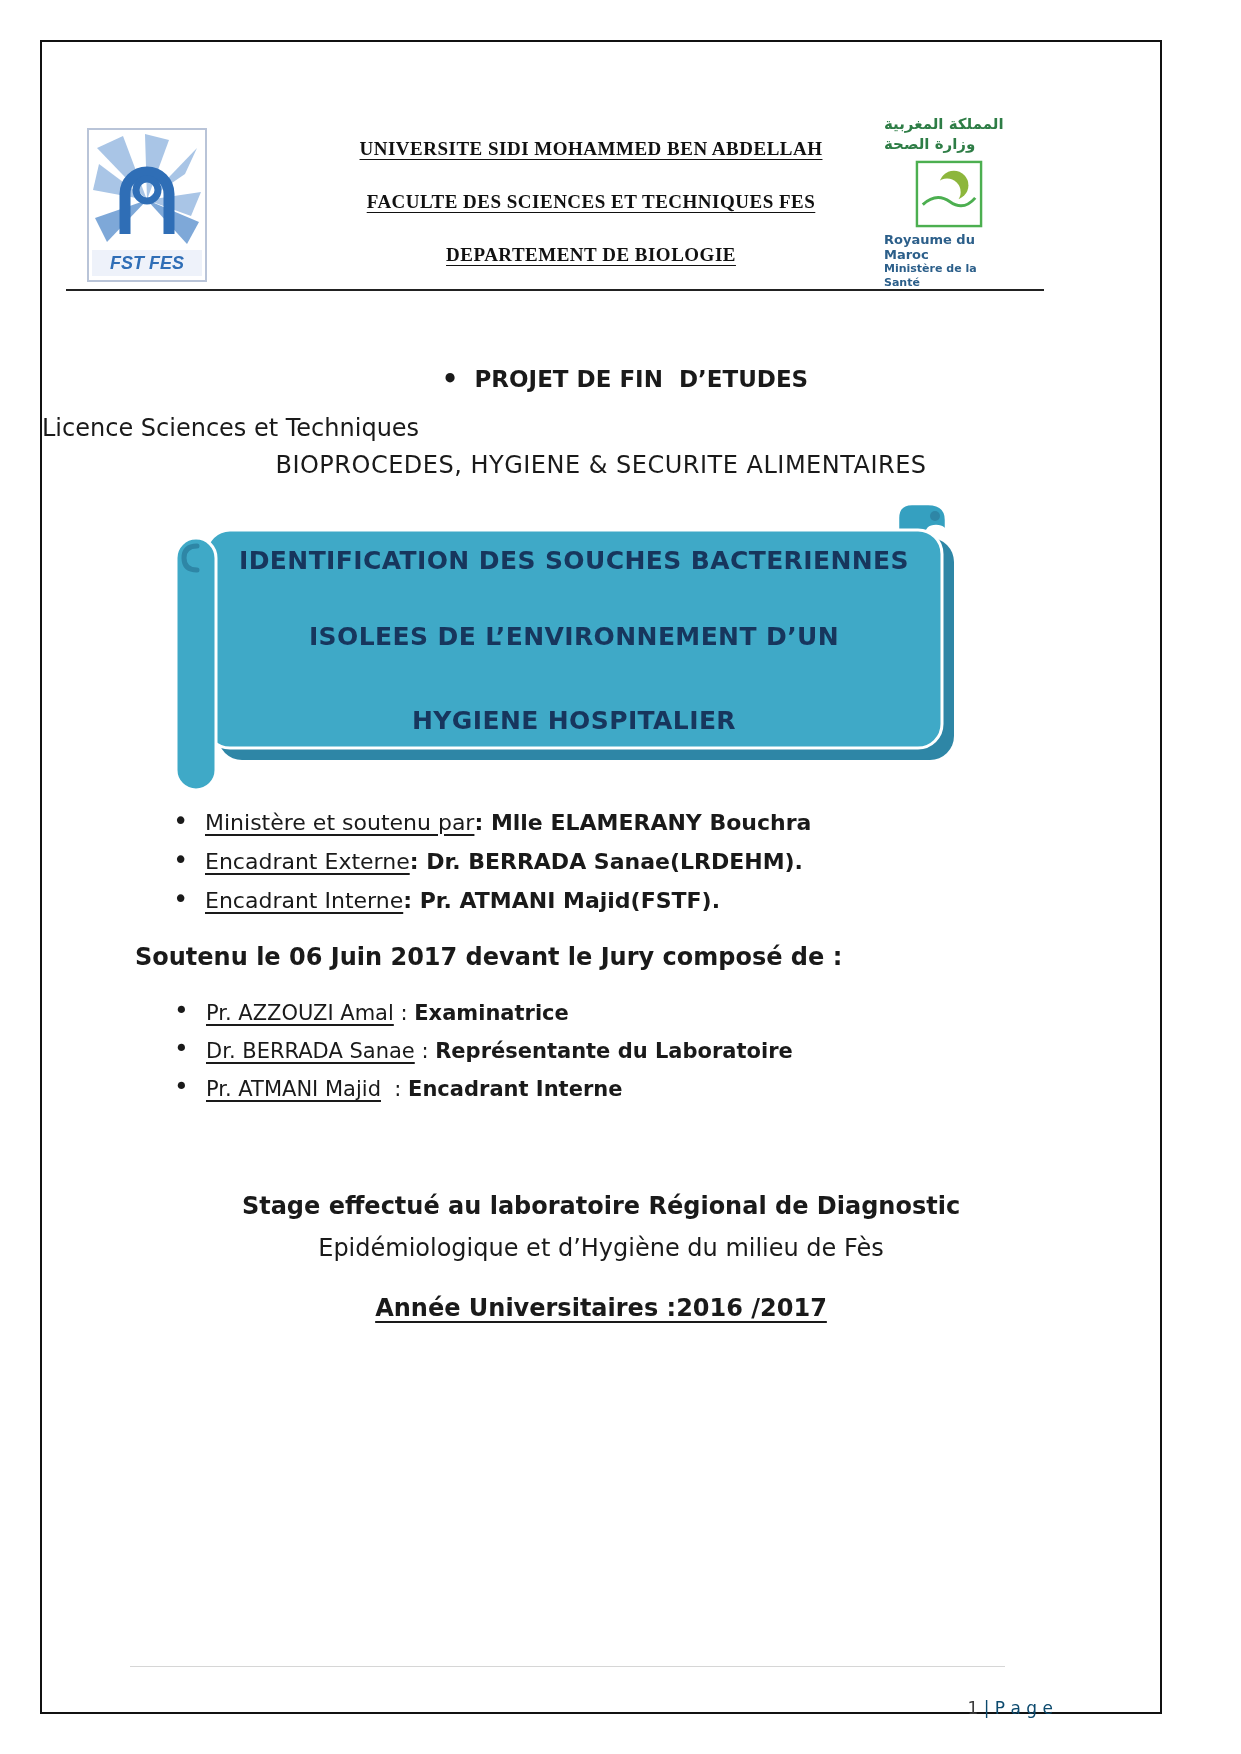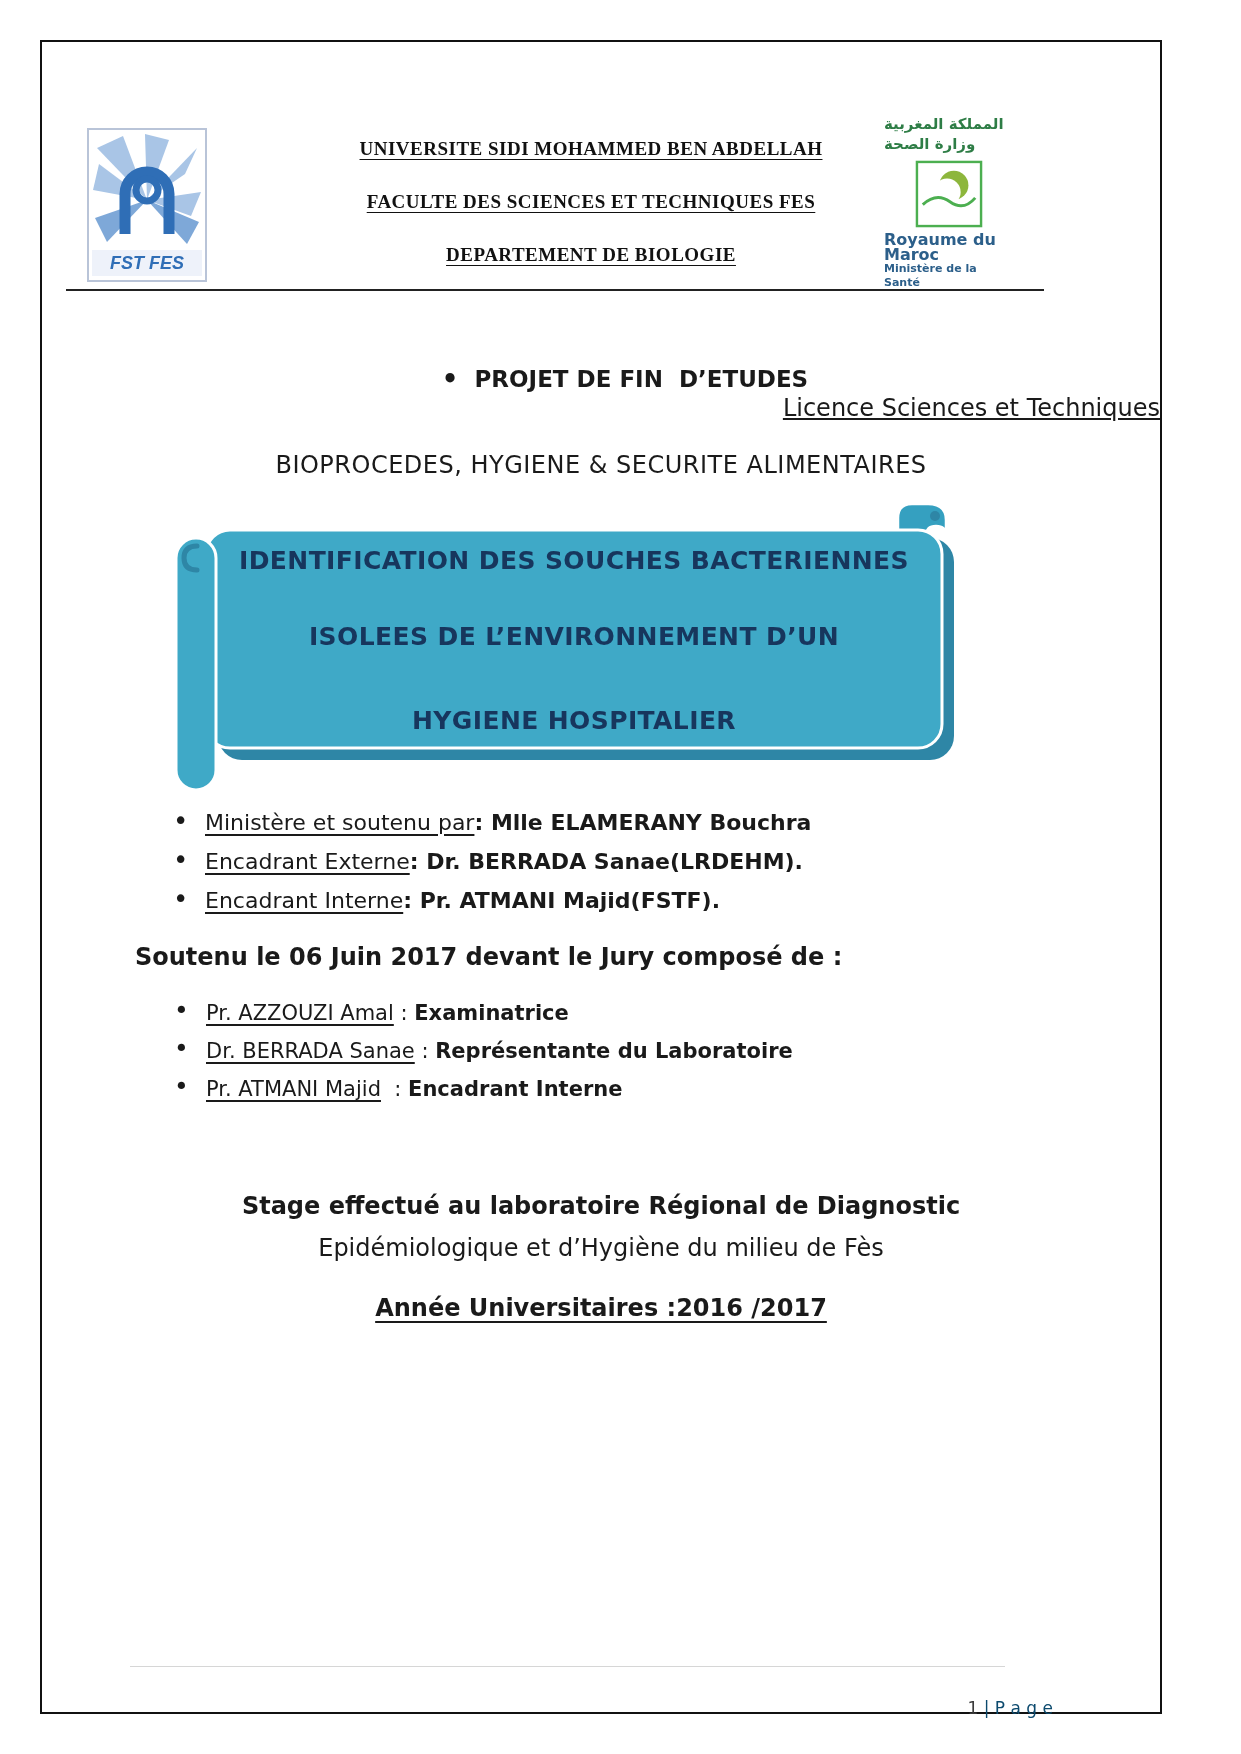--- a/index.html
+++ b/index.html
@@ -10,29 +10,29 @@
 
   
   .logo-left { position:absolute; left:45px; top:86px; width:120px; height:138px; }
   .header-center { position:absolute; left:190px; right:210px; top:96px; text-align:center;
                    font-family:"Liberation Serif", serif; font-weight:bold; font-size:19px;
                    letter-spacing:0.5px; color:#111; }
   .header-center div { margin-bottom:31px; text-decoration:underline; text-underline-offset:4px; white-space:nowrap; }
   .logo-right { position:absolute; right:146px; top:72px; width:130px; text-align:left; }
   .logo-right .ar { font-size:15px; font-weight:bold; color:#2e7d46; line-height:20px; direction:rtl; }
   .logo-right .crest { margin:6px auto 4px auto; width:68px; height:68px; }
-  .logo-right .fr1 { font-size:16px; font-weight:bold; color:#2c5f8a; line-height:15px; }
+  .logo-right .fr1 { font-size:13px; font-weight:bold; color:#2c5f8a; line-height:15px; }
   .logo-right .fr2 { font-size:11px; font-weight:bold; color:#2c5f8a; line-height:14px; }
   .header-rule { position:absolute; left:24px; top:247px; width:978px; border-bottom:2px solid #222; }
 
   
   .project-line { position:absolute; left:0; top:295px; width:100%; text-align:center;
                   font-size:23px; font-weight:bold; white-space:pre; }
   .project-line .dot { font-size:26px; margin-right:16px; position:relative; top:1px; }
-  .degree-line { position:absolute; left:0; top:352px; width:100%; text-align:right; font-size:24px;text-decoration:underline; }
+  .degree-line { position:absolute; left:0; top:372px; width:100%; text-align:left; font-size:24px; }
   .specialty-line { position:absolute; left:0; top:409px; width:100%; text-align:center; font-size:24px; letter-spacing:0.5px; }
 
   
   .banner { position:absolute; left:128px; top:458px; width:792px; height:300px; }
   .banner svg { position:absolute; left:0; top:0; }
   .banner .bline { position:absolute; left:36px; width:736px; text-align:center;
                    font-size:25px; font-weight:bold; color:#17365d; letter-spacing:0.4px; }
   .bline1 { top:46px; } .bline2 { top:122px; } .bline3 { top:206px; }
 
   

